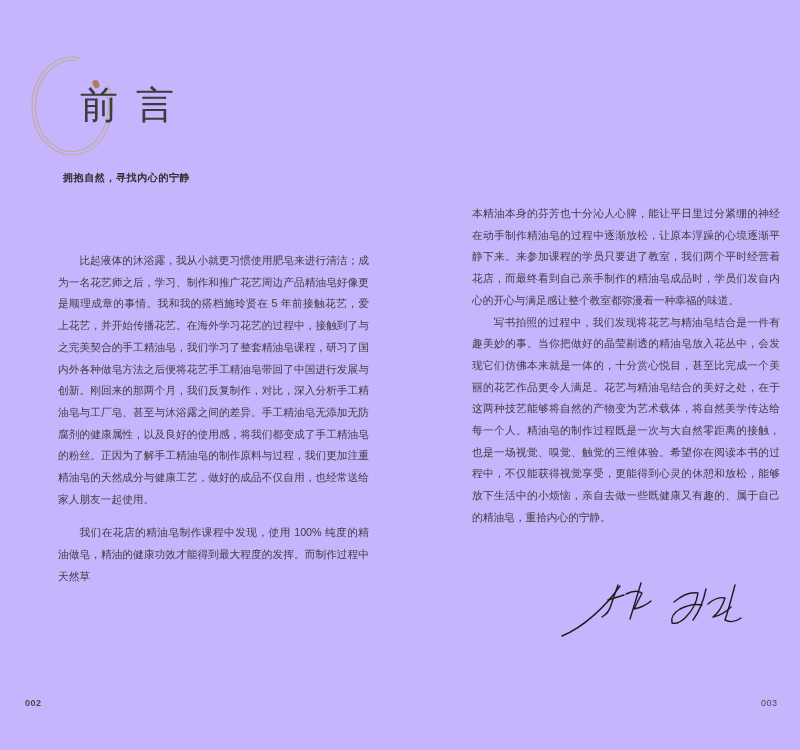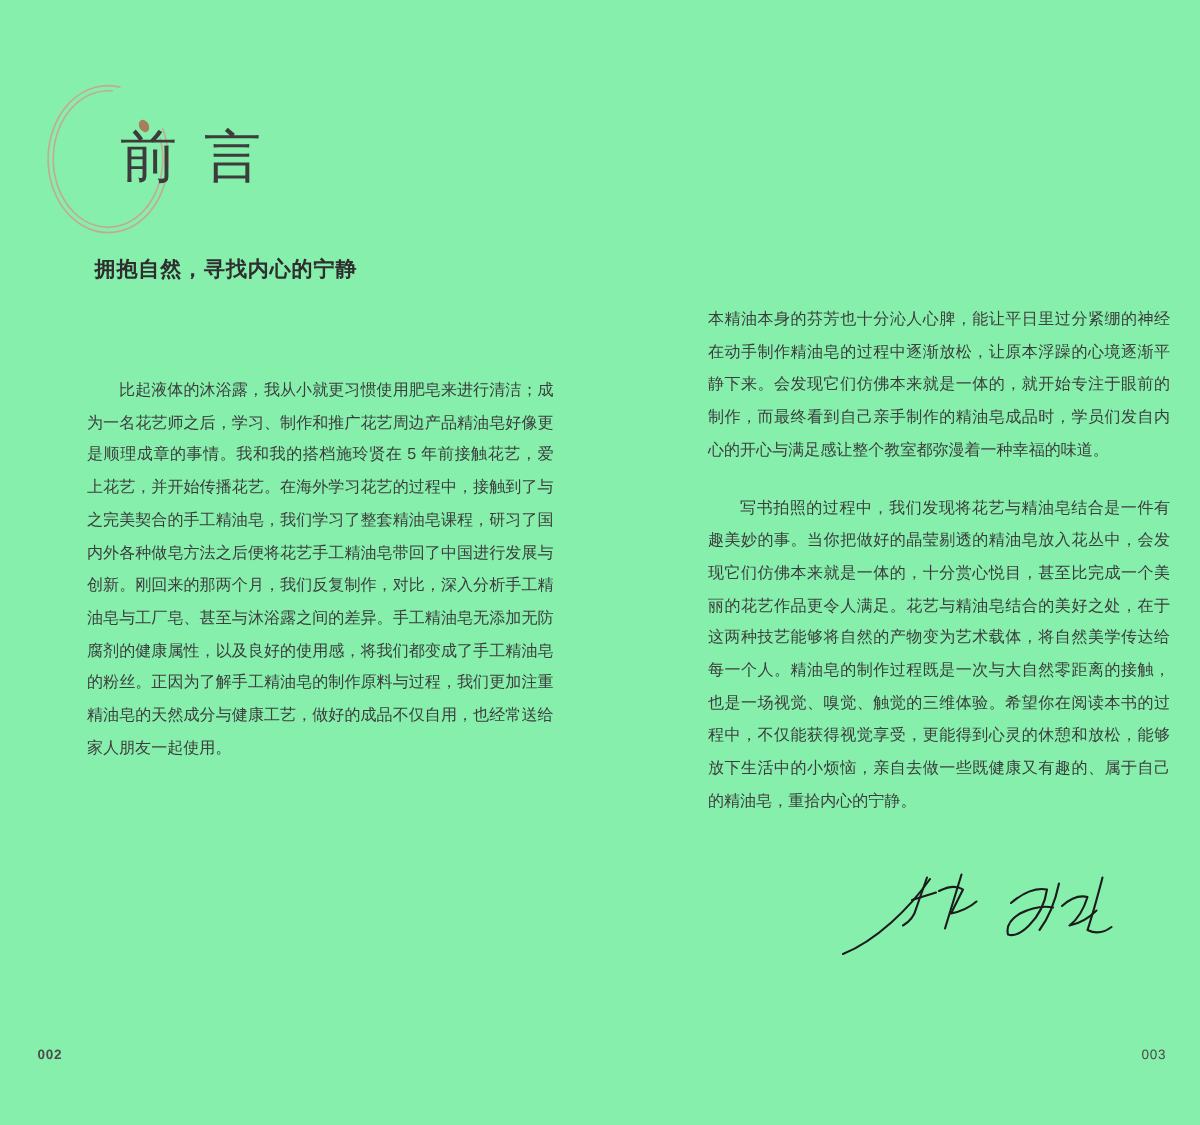--- a/index.html
+++ b/index.html
@@ -4,54 +4,54 @@
 <style>
   html,body{margin:0;padding:0;}
   body{
     width:800px;height:750px;
     background:#ffffff;
     font-family:"Liberation Sans","DejaVu Sans",sans-serif;
     position:relative;
     overflow:hidden;
     -webkit-font-smoothing:antialiased;
   }
-  .spread{position:absolute;inset:0;background:#86efac;}
+  .spread{position:absolute;inset:0;background:#c4b5fd;}
 
   
   .ornament{position:absolute;left:30px;top:55px;width:90px;height:105px;}
   .chapter-title{
     position:absolute;left:80px;top:84px;
     font-size:38px;line-height:42px;
     font-weight:200;
     letter-spacing:18px;
     color:#3c3c3c;
     white-space:nowrap;
   }
 
   
   .section-heading{
     position:absolute;left:63px;top:171px;
-    font-size:14px;font-weight:bold;
+    font-size:10px;font-weight:bold;
     letter-spacing:0.6px;
     color:#2e2e2e;
     white-space:nowrap;
   }
   .body-col{
     position:absolute;top:203px;
     font-size:10.7px;line-height:21.7px;
     color:#3d3d3d;
     text-align:justify;
     text-justify:inter-ideograph;
   }
   .body-col p{margin:0;}
   .body-col p.indent{text-indent:2em;}
   .left-col{left:58px;width:311px;margin-top:47px;}
   .left-col p + p{margin-top:12px;}
   .right-col{left:472px;width:308px;}
-  .right-col p + p{margin-top:17px;}
+  .right-col p + p{}
 
   
   .signature{position:absolute;left:556px;top:578px;width:198px;height:66px;}
 
   
   .folio{
     position:absolute;top:698px;
     font-size:9px;color:#4a4a4a;letter-spacing:0.5px;
   }
   .folio-left{left:25px;font-weight:bold;}
@@ -67,24 +67,25 @@
     <path d="M76.7 36.9 A36.5 45.5 0 1 1 45.2 5.7" stroke="#c2ab91" stroke-width="1.1" fill="none"></path>
     <ellipse cx="66" cy="29" rx="3.2" ry="4.3" transform="rotate(-28 66 29)" fill="#a97e5c"></ellipse>
   </svg>
 
   <div class="chapter-title">前言</div>
 
   <div class="section-heading">拥抱自然，寻找内心的宁静</div>
 
   <div class="body-col left-col">
     <p class="indent">比起液体的沐浴露，我从小就更习惯使用肥皂来进行清洁；成为一名花艺师之后，学习、制作和推广花艺周边产品精油皂好像更是顺理成章的事情。我和我的搭档施玲贤在 5 年前接触花艺，爱上花艺，并开始传播花艺。在海外学习花艺的过程中，接触到了与之完美契合的手工精油皂，我们学习了整套精油皂课程，研习了国内外各种做皂方法之后便将花艺手工精油皂带回了中国进行发展与创新。刚回来的那两个月，我们反复制作，对比，深入分析手工精油皂与工厂皂、甚至与沐浴露之间的差异。手工精油皂无添加无防腐剂的健康属性，以及良好的使用感，将我们都变成了手工精油皂的粉丝。正因为了解手工精油皂的制作原料与过程，我们更加注重精油皂的天然成分与健康工艺，做好的成品不仅自用，也经常送给家人朋友一起使用。</p>
+    <p class="indent">我们在花店的精油皂制作课程中发现，使用 100% 纯度的精油做皂，精油的健康功效才能得到最大程度的发挥。而制作过程中天然草</p>
   </div>
 
   <div class="body-col right-col">
-    <p>本精油本身的芬芳也十分沁人心脾，能让平日里过分紧绷的神经在动手制作精油皂的过程中逐渐放松，让原本浮躁的心境逐渐平静下来。会发现它们仿佛本来就是一体的，就开始专注于眼前的制作，而最终看到自己亲手制作的精油皂成品时，学员们发自内心的开心与满足感让整个教室都弥漫着一种幸福的味道。</p>
+    <p>本精油本身的芬芳也十分沁人心脾，能让平日里过分紧绷的神经在动手制作精油皂的过程中逐渐放松，让原本浮躁的心境逐渐平静下来。来参加课程的学员只要进了教室，我们两个平时经营着花店，而最终看到自己亲手制作的精油皂成品时，学员们发自内心的开心与满足感让整个教室都弥漫着一种幸福的味道。</p>
     <p class="indent">写书拍照的过程中，我们发现将花艺与精油皂结合是一件有趣美妙的事。当你把做好的晶莹剔透的精油皂放入花丛中，会发现它们仿佛本来就是一体的，十分赏心悦目，甚至比完成一个美丽的花艺作品更令人满足。花艺与精油皂结合的美好之处，在于这两种技艺能够将自然的产物变为艺术载体，将自然美学传达给每一个人。精油皂的制作过程既是一次与大自然零距离的接触，也是一场视觉、嗅觉、触觉的三维体验。希望你在阅读本书的过程中，不仅能获得视觉享受，更能得到心灵的休憩和放松，能够放下生活中的小烦恼，亲自去做一些既健康又有趣的、属于自己的精油皂，重拾内心的宁静。</p>
   </div>
 
   <svg class="signature" viewBox="0 0 198 66" fill="none" xmlns="http://www.w3.org/2000/svg" stroke="#1c1c1c" stroke-width="1.4" stroke-linecap="round" stroke-linejoin="round">
     <path d="M6 58 C 28 49, 50 28, 64 8"></path>
     <path d="M52 22 l16 -5"></path>
     <path d="M62 7 l-7 20 q-2 8 -9 12"></path>
     <path d="M70 16 q10 -5 16 -1 l-8 16 q10 -2 17 -8"></path>
     <path d="M85 5 l-11 36"></path>
     <path d="M118 24 q13 -11 24 -9 q-2 14 -12 24 q-8 8 -14 6 q-2 -8 8 -14 q12 -6 22 -4"></path>

